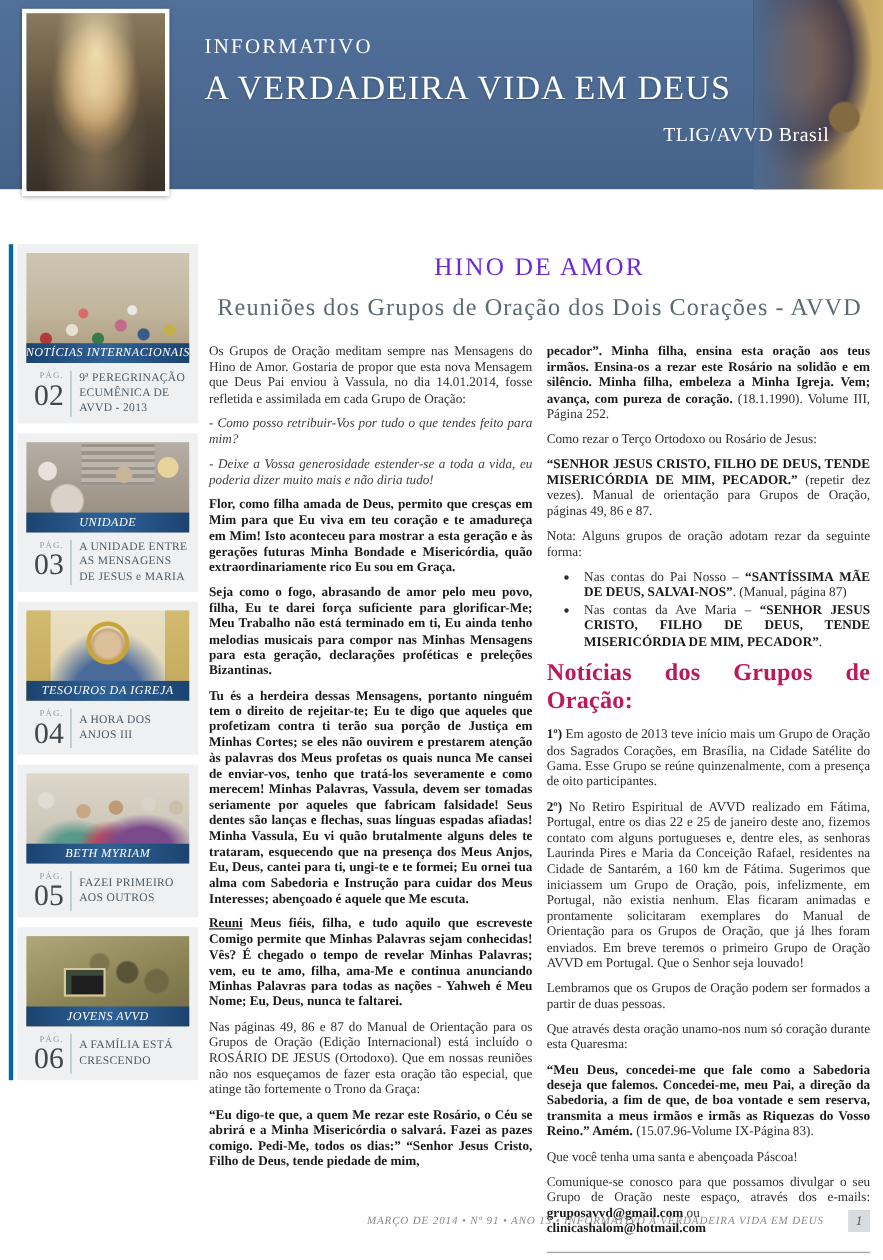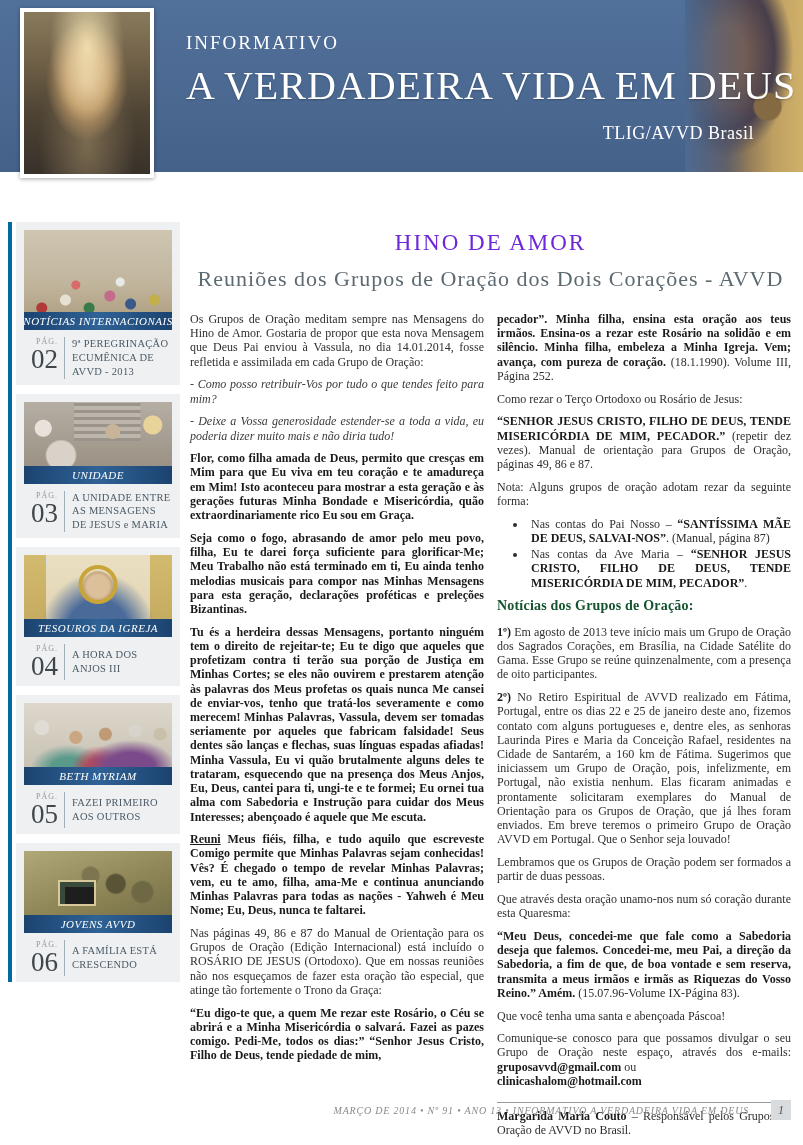--- a/index.html
+++ b/index.html
@@ -17,21 +17,21 @@
       linear-gradient(90deg, #585066 0%, #6b5a50 35%, #a08050 55%, #caa55c 75%, #d7b468 100%);}
   .jesus-portrait{position:absolute;left:20px;top:8px;width:126px;height:162px;
     border:4px solid #fff;box-shadow:0 1px 4px rgba(0,0,0,.35);
     background:
       radial-gradient(ellipse at 50% 22%, rgba(244,228,182,.9) 0%, rgba(244,228,182,0) 42%),
       radial-gradient(ellipse at 50% 42%, #dcba8e 0%, #c09a68 22%, rgba(0,0,0,0) 46%),
       radial-gradient(ellipse at 50% 80%, #7a6a50 0%, rgba(0,0,0,0) 55%),
       linear-gradient(180deg,#8a7a5c 0%,#6e5f46 32%,#4e4434 62%,#38312a 100%);}
   .header-text{position:absolute;left:186px;top:32px;width:578px;color:#fff;}
   .kicker{font-size:19px;letter-spacing:2px;margin:0 0 8px 0;font-weight:normal;}
-  .main-title{font-size:40px;letter-spacing:1px;font-weight:normal;margin:0;white-space:nowrap;
+  .main-title{font-size:31px;letter-spacing:1px;font-weight:normal;margin:0;white-space:nowrap;
     text-shadow:0 1px 2px rgba(0,0,0,.25);}
   .org-line{font-size:18px;text-align:right;margin-top:14px;padding-right:10px;letter-spacing:.5px;}
 
   
   .subbar{position:absolute;left:292px;right:0;top:184px;height:27px;
     background:linear-gradient(180deg,#f4f5f6 0%,#e4e8ea 70%,#dde2e5 100%);
     display:flex;align-items:center;justify-content:center;gap:12px;
     font-size:14.5px;color:#4a8ba1;letter-spacing:.4px;}
   .subbar .divider{width:1px;height:16px;background:#a9b8c0;}
   .subbar .issue{color:#3f8399;font-weight:bold;}
@@ -106,21 +106,21 @@
   
   .main{position:absolute;left:190px;top:230px;width:601px;}
   h1.doc{font-size:23px;font-weight:normal;color:#6d28d9;text-align:center;letter-spacing:2px;margin:0 0 10px 0;}
   h2.doc{font-size:22px;font-weight:normal;color:#5d6a72;text-align:center;letter-spacing:1px;margin:0 0 20px 0;}
   .cols{display:flex;gap:13px;font-size:12px;line-height:1.185;color:#2e2e2e;}
   .col{width:294px;text-align:justify;}
   .col p{margin:0 0 8.5px 0;}
   .col .b{font-weight:bold;color:#1a1a1a;}
   .col .i{font-style:italic;color:#3a3a3a;}
   .col .u{text-decoration:underline;}
-  .col h3{font-size:14px;color:#14532d;margin:6px 0 10px 0;letter-spacing:.2px;}
+  .col h3{font-size:22px;color:#be185d;margin:6px 0 10px 0;letter-spacing:.2px;}
   .col ul{margin:0 0 8.5px 0;padding-left:30px;}
   .col li{margin-bottom:2px;padding-left:4px;}
   .col hr{border:none;border-top:1px solid #999;margin:14px 0 6px 0;}
 
   
   .footer{position:absolute;left:190px;right:12px;top:1100px;display:flex;justify-content:flex-end;
     align-items:center;gap:22px;font-size:10px;color:#8a8a8a;letter-spacing:.8px;font-style:italic;}
   .page-box{width:20px;height:20px;background:#d9dcde;color:#555;display:flex;align-items:center;
     justify-content:center;font-size:12px;letter-spacing:0;}
 </style>

